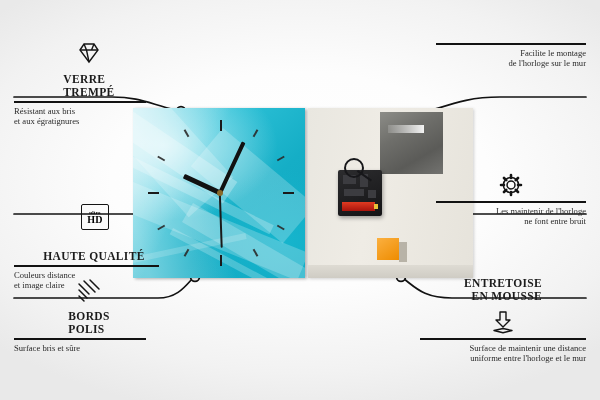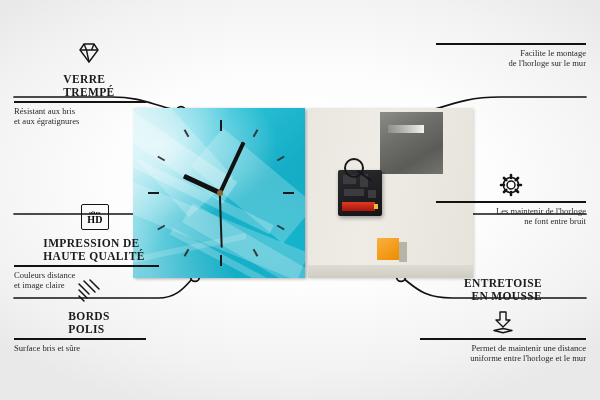--- a/index.html
+++ b/index.html
@@ -198,21 +198,21 @@
 
   <div class="callout left" style="left:14px;top:172px;width:160px;margin-top:32px;">
     <div class="co-head">
       <span class="ico">
         <span class="hd-badge">
           <span class="hd-top">ultra</span>
           <span class="hd-big">HD</span>
         </span>
       </span>
       <span class="co-title">
-        <span>IMPRESSION DE</span><br>
+        <br>
         <span>HAUTE QUALITÉ</span>
       </span>
     </div>
     <div class="co-rule" style="width:145px;"></div>
     <div class="co-sub">
       <span>Couleurs distance</span><br>
       <span>et image claire</span>
     </div>
   </div>
 
@@ -267,18 +267,18 @@
       </span>
       <span class="ico">
         <svg viewBox="0 0 26 26" width="26" height="26" fill="none" stroke="#141414" stroke-width="1.4" stroke-linejoin="round">
           <path d="M10 3 h6 v8 h4 l-7 7 l-7 -7 h4 Z"></path>
           <path d="M13 19.5 L4 21.5 L13 23.8 L22 21.5 Z"></path>
         </svg>
       </span>
     </div>
     <div class="co-rule" style="width:166px;margin-left:auto;"></div>
     <div class="co-sub">
-      <span>Permet de maintenir une distance</span><br>
+      <span>Surface de maintenir une distance</span><br>
       <span>uniforme entre l'horloge et le mur</span>
     </div>
   </div>
 
 </div>
 
 </body></html>

